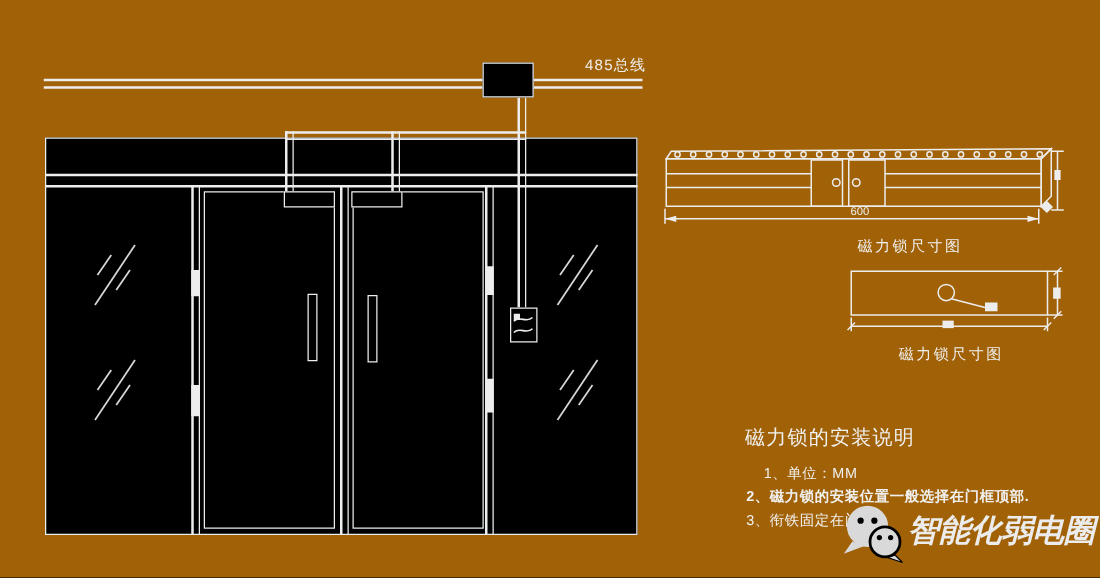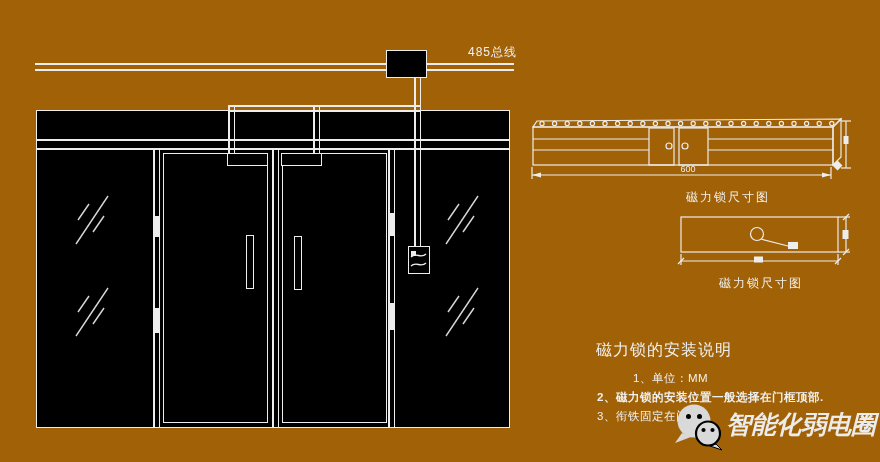--- a/index.html
+++ b/index.html
@@ -169,21 +169,21 @@
     </g>
     <g fill="#ededed" stroke="none">
       <rect x="118" y="32" width="10" height="7"></rect>
       <rect x="172.5" y="20" width="6" height="9"></rect>
       <rect x="84" y="46.5" width="9" height="6"></rect>
     </g>
   </svg>
   <div class="lbl" style="left:719px;top:275px;font-size:12px;letter-spacing:2px;">磁力锁尺寸图</div>
 
   <div class="lbl" style="left:596px;top:340px;font-size:16px;letter-spacing:1px;">磁力锁的安装说明</div>
-  <div class="lbl" style="left:633px;top:371px;font-size:11.5px;letter-spacing:0.5px;">1、单位：MM</div>
+  <div class="lbl" style="left:611px;top:371px;font-size:11.5px;letter-spacing:0.5px;">1、单位：MM</div>
   <div class="lbl" style="left:597px;top:390px;font-size:11.5px;letter-spacing:0.5px;font-weight:bold;">2、磁力锁的安装位置一般选择在门框顶部.</div>
   <div class="lbl" style="left:597px;top:409px;font-size:11.5px;letter-spacing:0.5px;">3、衔铁固定在门上</div>
 
   <div style="position:absolute;left:672px;top:402px;z-index:10;">
     <svg width="54" height="50" style="position:absolute;left:0;top:0;">
       <polygon points="10,31 3,41 19,35" fill="#d9d9d9"></polygon>
       <circle cx="22" cy="19" r="16.5" fill="#d9d9d9"></circle>
       <circle cx="16.5" cy="14.5" r="2.5" fill="#000"></circle>
       <circle cx="27.5" cy="14.5" r="2.5" fill="#000"></circle>
       <polygon points="44,42 50,48 38,44" fill="#d9d9d9" stroke="#000" stroke-width="1"></polygon>

